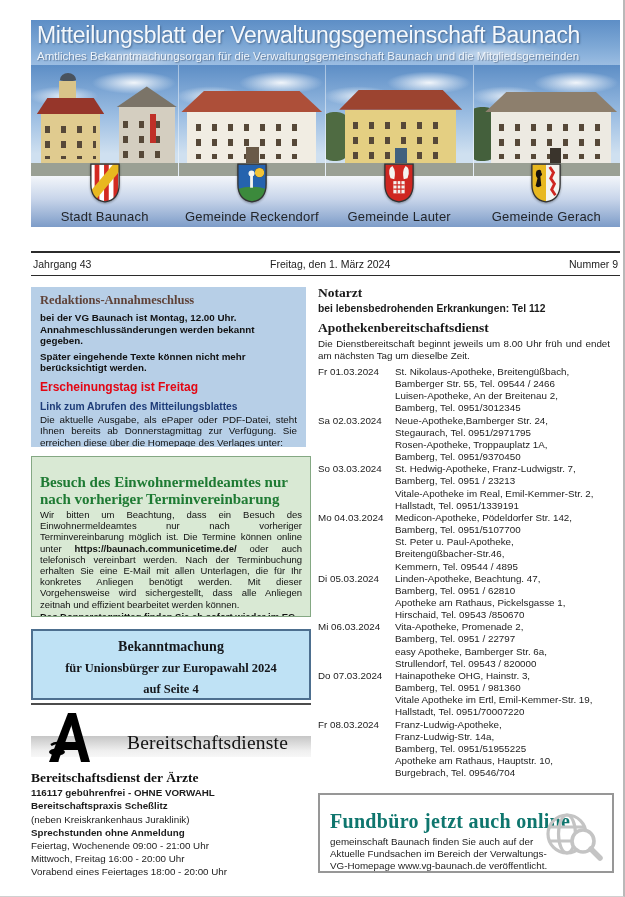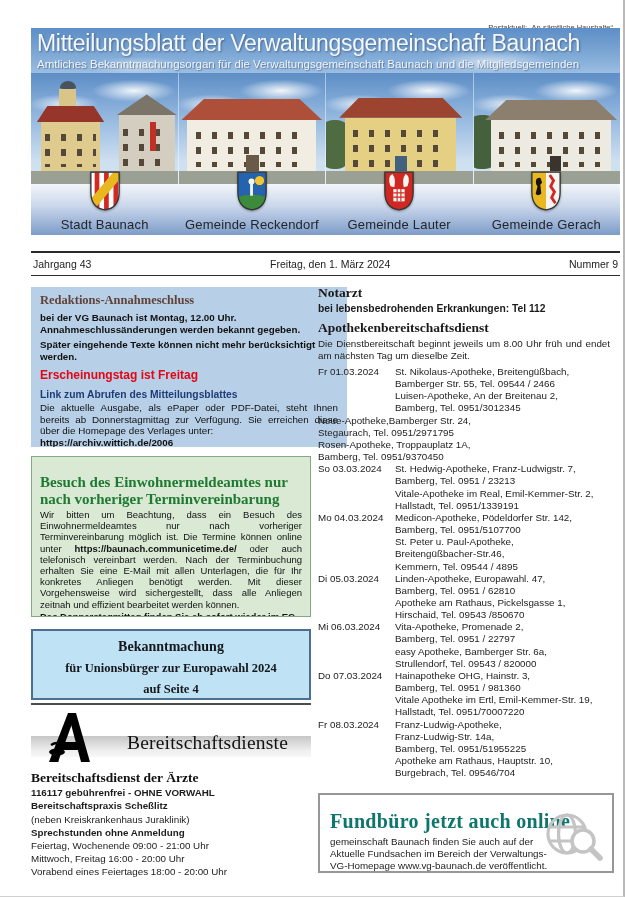--- a/index.html
+++ b/index.html
@@ -4,21 +4,21 @@
 <style>
   html,body{margin:0;padding:0;background:#fff;}
   .page{position:relative;width:625px;height:897px;background:#fff;overflow:hidden;
         font-family:"Liberation Sans",sans-serif;color:#1a1a1a;
         border-right:2px solid #b9b9b9;border-bottom:1px solid #d0d0d0;box-sizing:border-box;}
 
   
   .postal{position:absolute;top:23px;right:8px;font-size:7.5px;color:#444;}
 
   
-  .masthead{position:absolute;left:31px;top:28px;width:589px;height:207px;display:flex;flex-direction:column;}
+  .masthead{position:absolute;left:31px;top:20px;width:589px;height:207px;display:flex;flex-direction:column;}
   .mast-top{height:44px;padding:2px 6px 0 6px;
      background:
        radial-gradient(ellipse 90px 16px at 78% 75%, rgba(255,255,255,.55), rgba(255,255,255,0) 70%),
        radial-gradient(ellipse 70px 14px at 18% 85%, rgba(255,255,255,.45), rgba(255,255,255,0) 70%),
        linear-gradient(180deg,#5d8ec6 0%,#7fa9d6 60%,#9bbde2 100%);}
   .mast-title{font-size:23px;letter-spacing:-.3px;color:#f4f8fc;white-space:nowrap;
      text-shadow:1px 1px 2px rgba(40,60,90,.55);}
   .mast-sub{font-size:11.5px;color:#eef4fa;white-space:nowrap;text-shadow:1px 1px 1px rgba(40,60,90,.5);margin-top:1px;}
   .photos{display:flex;height:112px;}
   .photo{position:relative;flex:1;overflow:hidden;
@@ -46,21 +46,21 @@
   .issue-bar{position:absolute;left:31px;top:251px;width:589px;height:22px;
      border-top:2px solid #2b2b2b;border-bottom:1px solid #2b2b2b;
      display:flex;justify-content:space-between;align-items:center;
      font-size:10.5px;color:#222;padding:11px 2px;box-sizing:border-box;}
 
   
   .col-left{position:absolute;left:31px;top:287px;width:280px;height:600px;}
   .col-right{position:absolute;left:318px;top:287px;width:296px;height:600px;}
 
   
-  .box-blue{position:absolute;left:0;top:0;width:316px;height:160px;background:#b7cfe7;
+  .box-blue{position:absolute;left:0;top:0;width:275px;height:160px;background:#b7cfe7;
      padding:6px 9px;box-sizing:border-box;overflow:hidden;}
   .box-blue h2{margin:0 0 4px 0;font-size:12.5px;color:#5f4238;font-family:"Liberation Serif",serif;}
   .box-blue p{margin:0;font-size:9.8px;line-height:11.6px;font-weight:bold;color:#111;}
   .box-blue .gap{margin-top:4px;}
   .deadline-highlight{margin-top:7px !important;font-size:12px !important;line-height:13px !important;color:#e30613 !important;}
   .link-title{margin-top:7px !important;font-size:10.3px !important;color:#1e3c78 !important;}
   .link-body{font-weight:normal !important;text-align:justify;margin-top:1px !important;}
   .link-url{font-weight:bold !important;}
 
   
@@ -315,20 +315,21 @@
         <div class="entry">
         <div class="date">Fr 01.03.2024</div>
         <div class="lines">
             <div>St. Nikolaus-Apotheke, Breitengüßbach,</div>
             <div>Bamberger Str. 55, Tel. 09544 / 2466</div>
             <div>Luisen-Apotheke, An der Breitenau 2,</div>
             <div>Bamberg, Tel. 0951/3012345</div>
           </div>
       </div>
         <div class="entry">
+        <div class="date">Sa 02.03.2024</div>
         <div class="lines">
             <div>Neue-Apotheke,Bamberger Str. 24,</div>
             <div>Stegaurach, Tel. 0951/2971795</div>
             <div>Rosen-Apotheke, Troppauplatz 1A,</div>
             <div>Bamberg, Tel. 0951/9370450</div>
           </div>
       </div>
         <div class="entry">
         <div class="date">So 03.03.2024</div>
         <div class="lines">
@@ -344,21 +345,21 @@
             <div>Medicon-Apotheke, Pödeldorfer Str. 142,</div>
             <div>Bamberg, Tel. 0951/5107700</div>
             <div>St. Peter u. Paul-Apotheke,</div>
             <div>Breitengüßbacher-Str.46,</div>
             <div>Kemmern, Tel. 09544 / 4895</div>
           </div>
       </div>
         <div class="entry">
         <div class="date">Di 05.03.2024</div>
         <div class="lines">
-            <div>Linden-Apotheke, Europawahl. 47,</div>
+            <div>Linden-Apotheke, Beachtung. 47,</div>
             <div>Bamberg, Tel. 0951 / 62810</div>
             <div>Apotheke am Rathaus, Pickelsgasse 1,</div>
             <div>Hirschaid, Tel. 09543 /850670</div>
           </div>
       </div>
         <div class="entry">
         <div class="date">Mi 06.03.2024</div>
         <div class="lines">
             <div>Vita-Apotheke, Promenade 2,</div>
             <div>Bamberg, Tel. 0951 / 22797</div>

